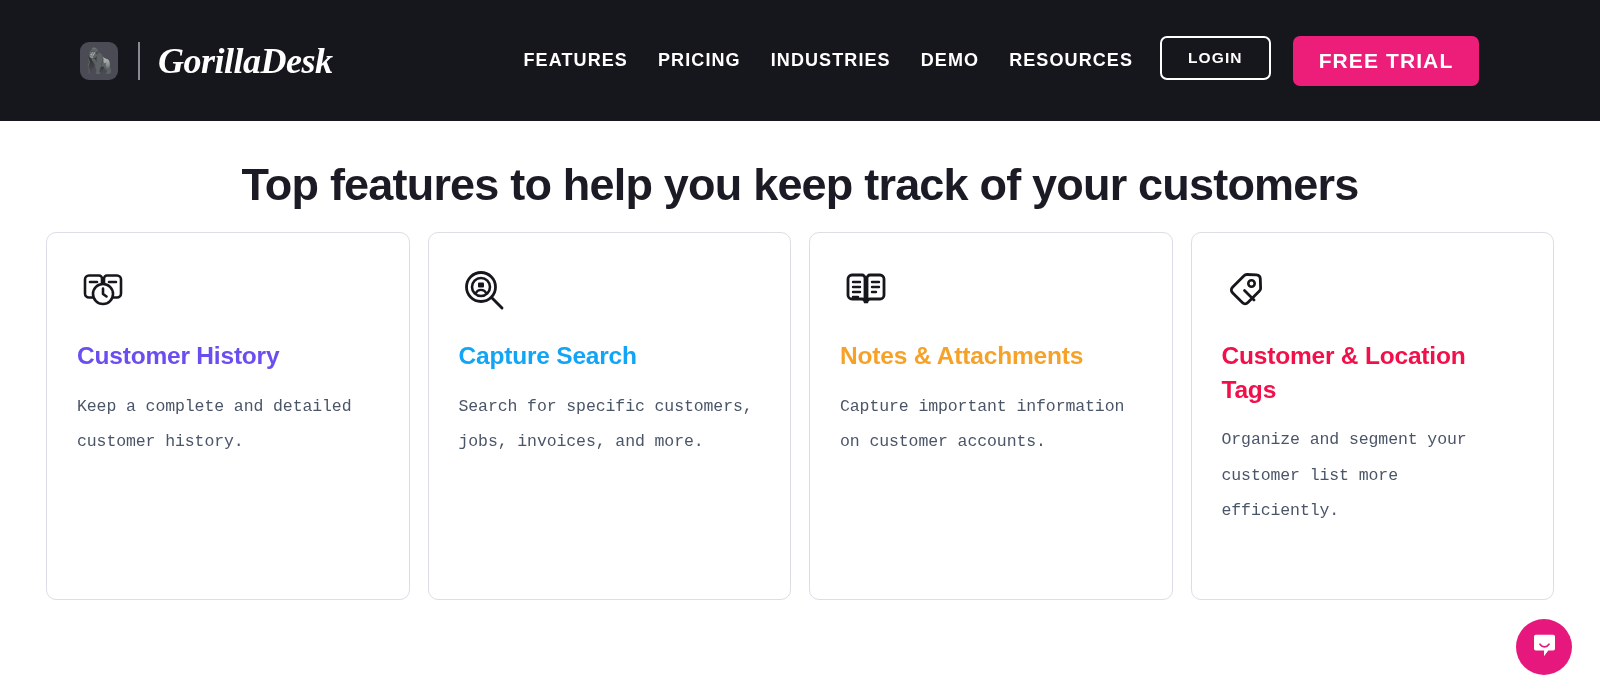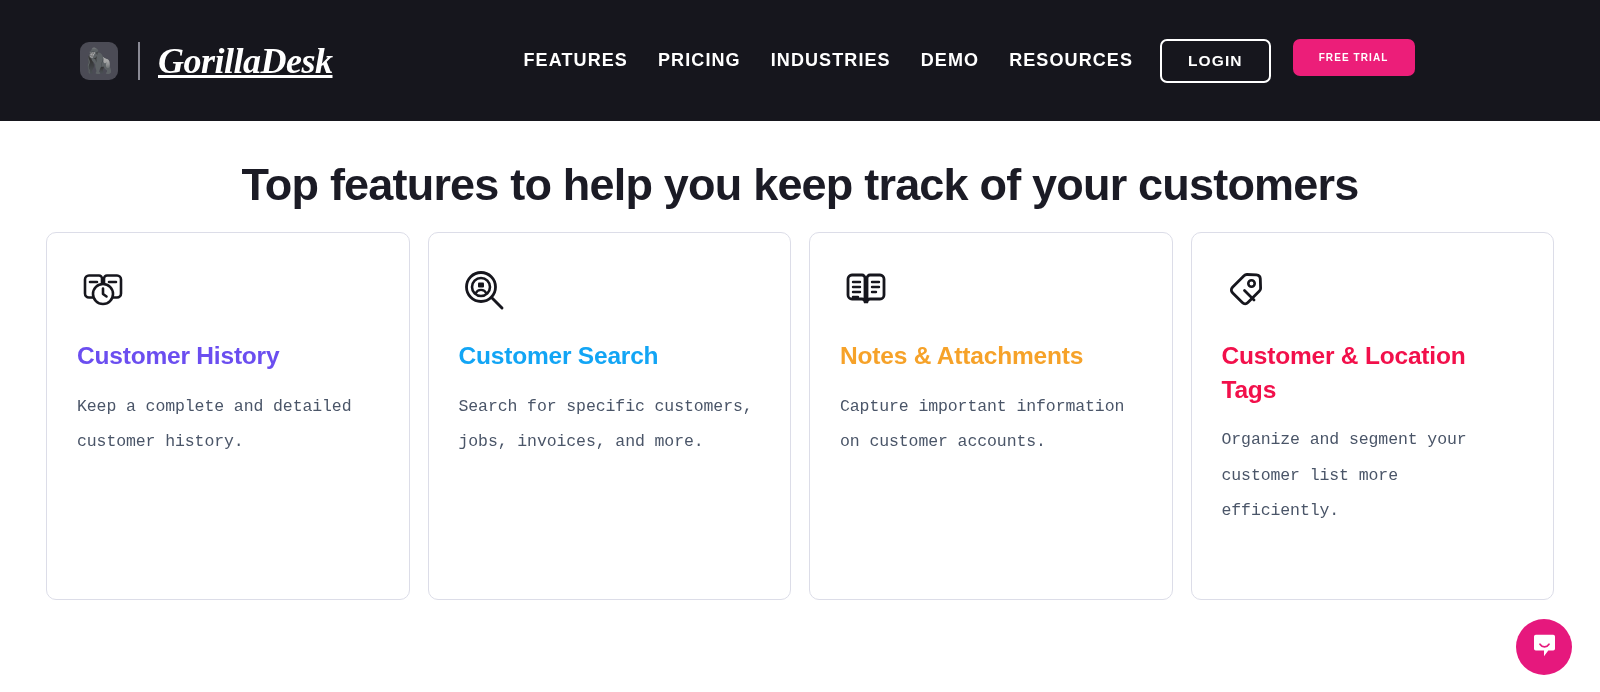--- a/index.html
+++ b/index.html
@@ -55,21 +55,20 @@
   }
 
   .brand-name {
     color: #ffffff;
     font-family: "Liberation Serif", serif;
     font-size: 36px;
     font-weight: bold;
     font-style: italic;
     letter-spacing: -0.5px;
     white-space: nowrap;
-    text-decoration: underline;
   }
 
   .main-nav {
     display: flex;
     align-items: center;
     gap: 30px;
     margin-left: 191px;
   }
 
   .nav-link {
@@ -102,21 +101,21 @@
     cursor: pointer;
     white-space: nowrap;
   }
 
   .btn-trial {
     border: none;
     border-radius: 7px;
     background: #ec1e79;
     color: #ffffff;
     font-family: "Liberation Sans", sans-serif;
-    font-size: 10px;
+    font-size: 21px;
     font-weight: bold;
     letter-spacing: 1.1px;
     padding: 13px 26px;
     cursor: pointer;
     white-space: nowrap;
   }
 
   
   .page-main {
     background: #ffffff;
@@ -238,21 +237,21 @@
     <div class="feature-card">
       <div class="card-icon">
         <svg width="52" height="52" viewBox="0 0 52 52" fill="none">
           <circle cx="22" cy="22" r="14.5" stroke="#16161d" stroke-width="2.8"></circle>
           <circle cx="22" cy="22" r="9" stroke="#16161d" stroke-width="2.6"></circle>
           <rect x="19" y="17.5" width="6" height="5" rx="1" fill="#16161d"></rect>
           <path d="M16.5 28.5c1.2-2.4 3.2-3.6 5.5-3.6s4.3 1.2 5.5 3.6" stroke="#16161d" stroke-width="2.4" stroke-linecap="round"></path>
           <path d="M32.8 32.8 43 43" stroke="#16161d" stroke-width="2.9" stroke-linecap="round"></path>
         </svg>
       </div>
-      <div class="card-title" style="color:#12a5f5">Customer Search</div>
+      <div class="card-title" style="color:#12a5f5">Capture Search</div>
       <div class="card-desc">Search for specific customers, jobs, invoices, and more.</div>
     </div>
 
     <div class="feature-card">
       <div class="card-icon">
         <svg width="52" height="52" viewBox="0 0 52 52" fill="none">
           <path d="M8 14a4 4 0 0 1 4-4h10a3 3 0 0 1 3 3v24a3 3 0 0 0-3-3H12a4 4 0 0 1-4-4z" stroke="#16161d" stroke-width="2.8" stroke-linejoin="round"></path>
           <path d="M44 14a4 4 0 0 0-4-4H30a3 3 0 0 0-3 3v24a3 3 0 0 1 3-3h10a4 4 0 0 0 4-4z" stroke="#16161d" stroke-width="2.8" stroke-linejoin="round"></path>
           <path d="M13 17h7M13 22h7M13 27h7M13 32h5" stroke="#16161d" stroke-width="2.4" stroke-linecap="round"></path>
           <path d="M32 17h7M32 22h7M32 27h4" stroke="#16161d" stroke-width="2.4" stroke-linecap="round"></path>

